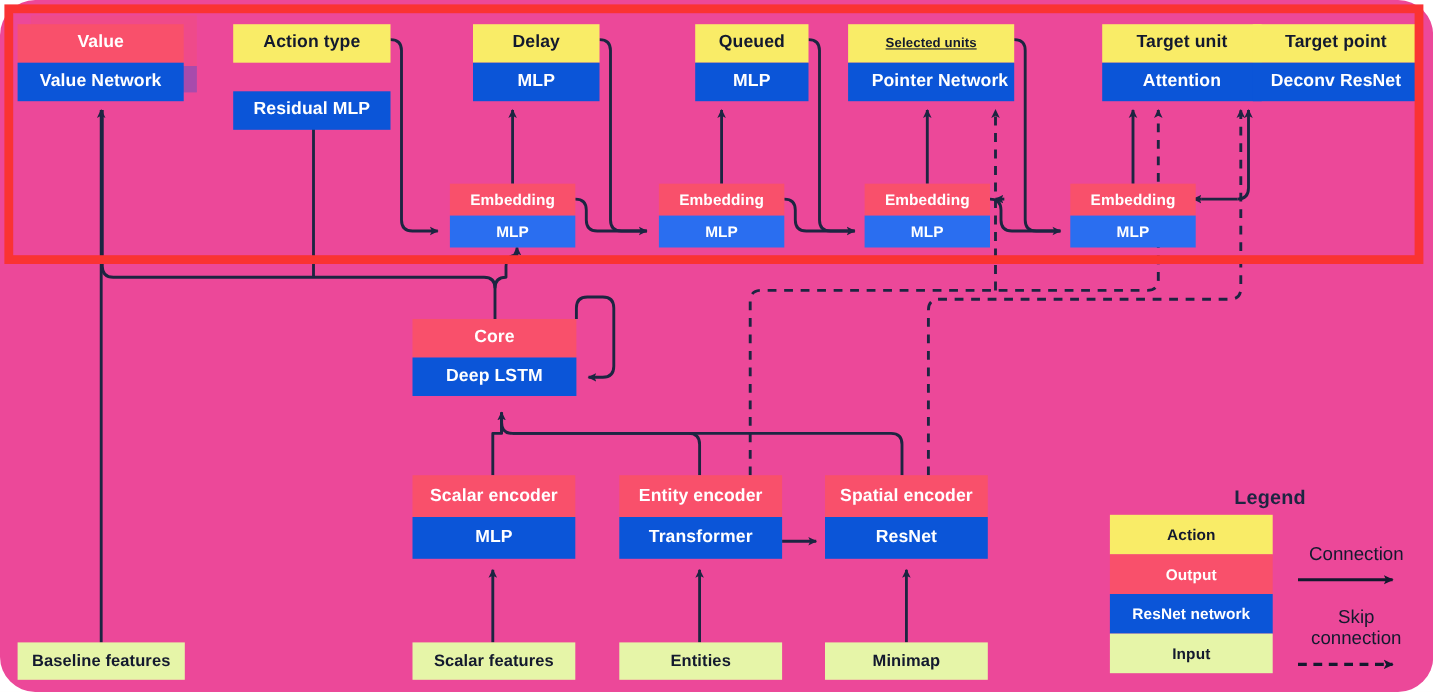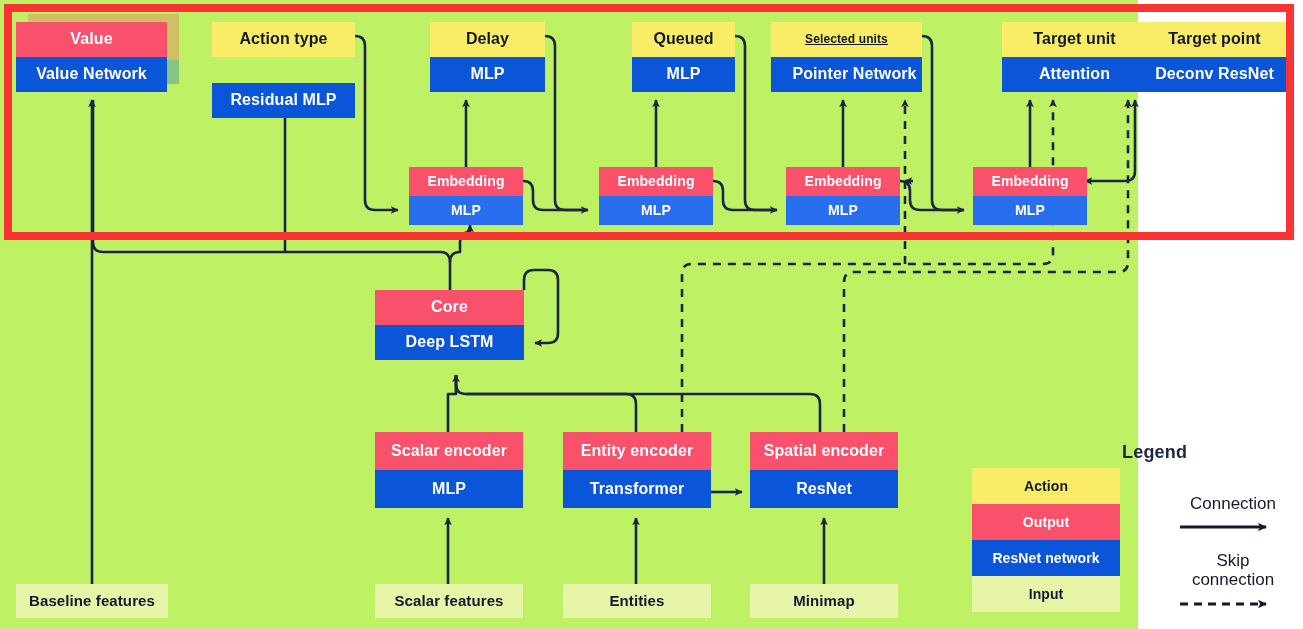--- a/index.html
+++ b/index.html
@@ -1,18 +1,18 @@
 <!DOCTYPE html>
 <html><head>
 <meta charset="utf-8">
 <style>
   html,body{margin:0;padding:0;background:#ffffff;}
   body{width:1303px;height:629px;overflow:hidden;
        font-family:"Liberation Sans","DejaVu Sans",sans-serif;}
-  #stage{position:relative;width:1138px;height:629px;background:#bef264;}
+  #stage{position:relative;width:1303px;height:629px;background:#ec4899;border-radius:32px;}
   svg#wires{position:absolute;left:0;top:0;width:1303px;height:629px;}
 
   .node{position:absolute;box-sizing:border-box;z-index:3;}
   .cell{display:flex;align-items:center;justify-content:center;
         text-align:center;box-sizing:border-box;line-height:1.05;
         font-weight:700;letter-spacing:.1px;white-space:nowrap;}
   .c-action{background:#f9ec67;color:#13192e;}
   .c-output{background:#f9506b;color:#ffffff;}
   .c-nn{background:#0b55d8;color:#ffffff;}
   .c-nn2{background:#2a6ef0;color:#ffffff;}
@@ -181,21 +181,21 @@
     <div class="cell c-nn" style="height:38px;font-size:16px;">ResNet</div>
   </div>
 
   <div class="node cell c-input" style="left:16px;top:584px;width:152px;height:34px;font-size:15px;">Baseline features</div>
   <div class="node cell c-input" style="left:375px;top:584px;width:148px;height:34px;font-size:15px;">Scalar features</div>
   <div class="node cell c-input" style="left:563px;top:584px;width:148px;height:34px;font-size:15px;">Entities</div>
   <div class="node cell c-input" style="left:750px;top:584px;width:148px;height:34px;font-size:15px;">Minimap</div>
 
   <div class="legend-title" style="left:1122px;top:442px;">Legend</div>
 
-  <div class="legend-stack" style="left:972px;top:468px;width:148px;height:144px;">
+  <div class="legend-stack" style="left:1009px;top:468px;width:148px;height:144px;">
     <div class="cell c-action" style="height:36px;">Action</div>
     <div class="cell c-output" style="height:36px;">Output</div>
     <div class="cell c-nn" style="height:36px;">ResNet network</div>
     <div class="cell c-input" style="height:36px;">Input</div>
   </div>
 
   <div class="lg-label" style="left:1178px;top:494px;width:110px;">Connection</div>
   <div class="lg-label" style="left:1178px;top:551px;width:110px;white-space:pre-line;">Skip
 connection</div>
 

